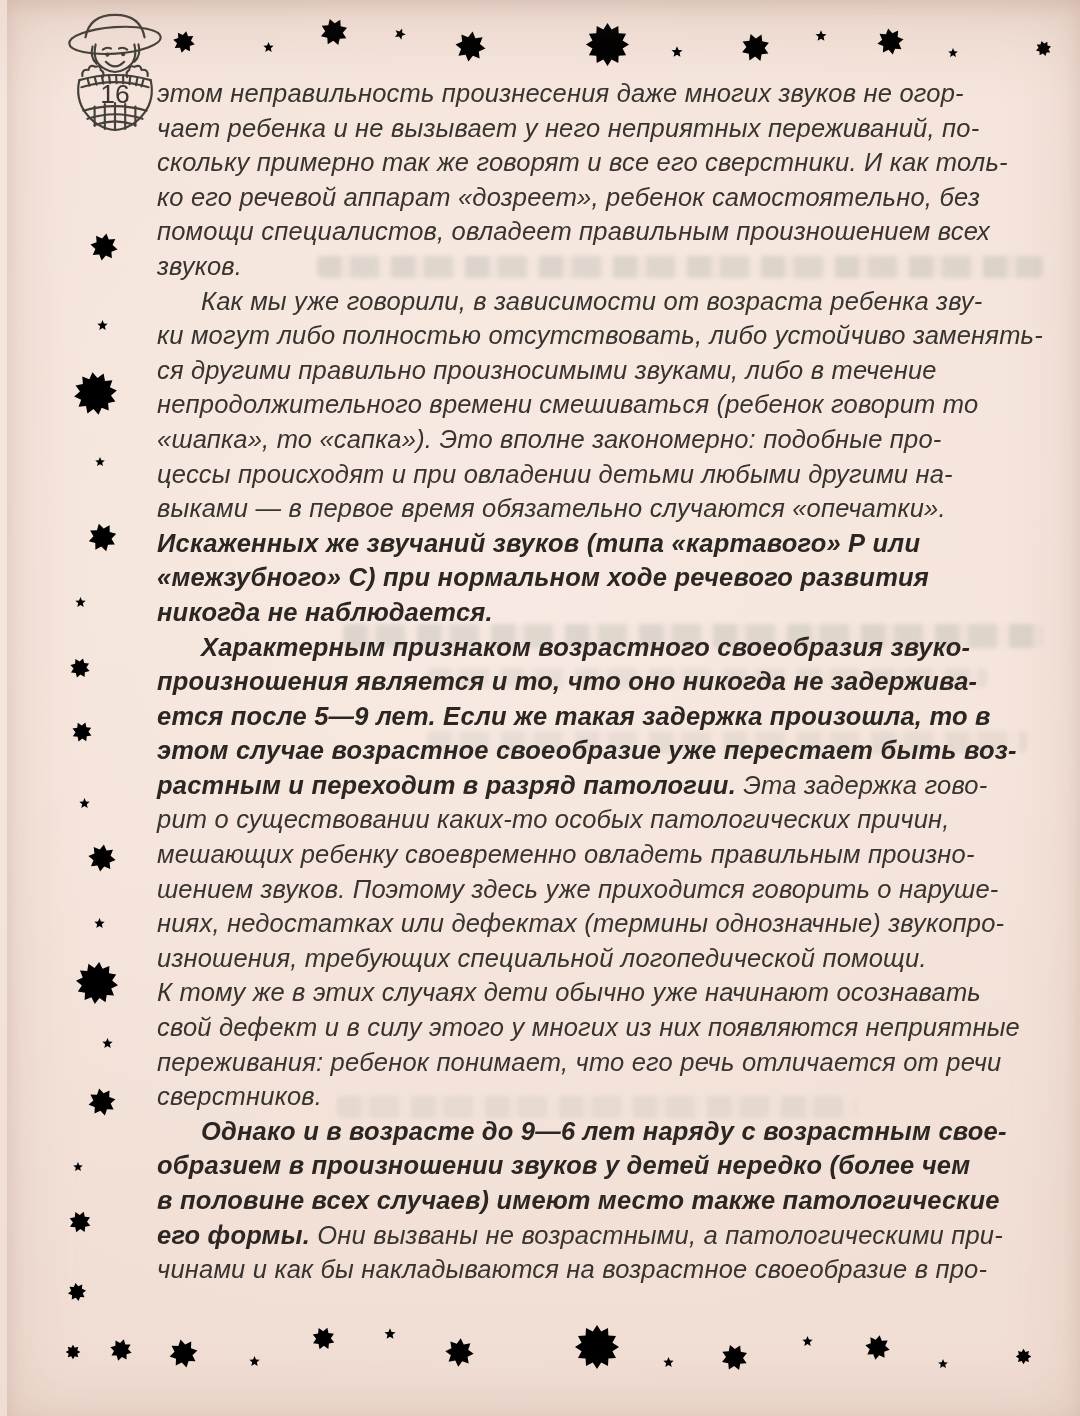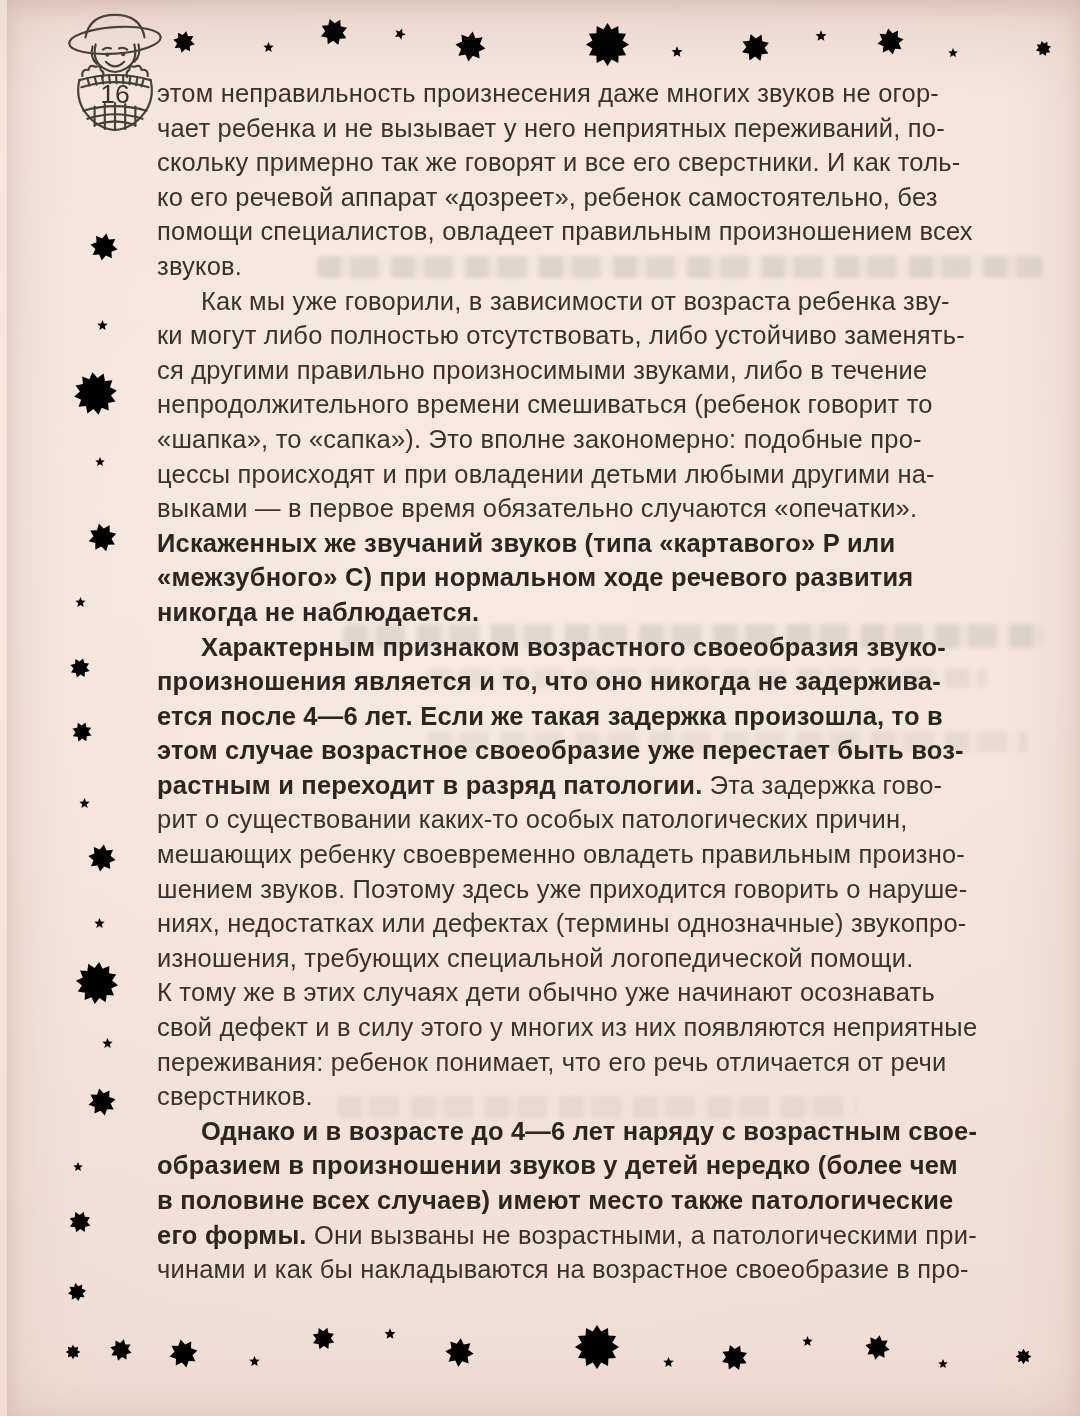--- a/index.html
+++ b/index.html
@@ -15,21 +15,21 @@
     content:"";position:absolute;inset:0;pointer-events:none;
     box-shadow:inset 0 0 70px rgba(170,125,105,0.22), inset 0 6px 18px rgba(150,110,95,0.18);
   }
   #text-block{
     position:absolute;left:150px;top:76px;width:896px;
     font-size:25.5px;line-height:34.6px;letter-spacing:0.2px;
     color:#38332e;
   }
   .para{margin:0;text-indent:44px;white-space:pre-line;}
   .para.no-indent{text-indent:0;}
-  .run{font-weight:400;}
+  .run{font-weight:400;font-style:italic;}
   .run.bold{font-weight:700;color:#2b2622;}
   .deco{position:absolute;pointer-events:none;}
   #illustration{position:absolute;left:54px;top:10px;width:108px;height:128px;}
   #illustration path,#illustration ellipse{fill:none;stroke:#44403a;stroke-width:2.1;stroke-linecap:round;stroke-linejoin:round;}
   #illustration .fill{fill:#44403a;stroke:none;}
   #page-number-text{
     font-family:"Liberation Sans","DejaVu Sans",sans-serif;
     font-size:26px;fill:#3a3530;stroke:none;
   }
   .ghost{
@@ -258,32 +258,32 @@
 ся другими правильно произносимыми звуками, либо в течение
 непродолжительного времени смешиваться (ребенок говорит то
 «шапка», то «сапка»). Это вполне закономерно: подобные про-
 цессы происходят и при овладении детьми любыми другими на-
 выками — в первое время обязательно случаются «опечатки».
 </span><span class="run bold">Искаженных же звучаний звуков (типа «картавого» Р или
 «межзубного» С) при нормальном ходе речевого развития
 никогда не наблюдается.</span></p>
       <p class="para"><span class="run bold">Характерным признаком возрастного своеобразия звуко-
 произношения является и то, что оно никогда не задержива-
-ется после 4—6 лет. Если же такая задержка произошла, то в
+ется после 5—9 лет. Если же такая задержка произошла, то в
 этом случае возрастное своеобразие уже перестает быть воз-
 растным и переходит в разряд патологии.</span><span class="run"> Эта задержка гово-
 рит о существовании каких-то особых патологических причин,
 мешающих ребенку своевременно овладеть правильным произно-
 шением звуков. Поэтому здесь уже приходится говорить о наруше-
 ниях, недостатках или дефектах (термины однозначные) звукопро-
 изношения, требующих специальной логопедической помощи.
 К тому же в этих случаях дети обычно уже начинают осознавать
 свой дефект и в силу этого у многих из них появляются неприятные
 переживания: ребенок понимает, что его речь отличается от речи
 сверстников.</span></p>
-      <p class="para"><span class="run bold">Однако и в возрасте до 4—6 лет наряду с возрастным свое-
+      <p class="para"><span class="run bold">Однако и в возрасте до 9—6 лет наряду с возрастным свое-
 образием в произношении звуков у детей нередко (более чем
 в половине всех случаев) имеют место также патологические
 его формы.</span><span class="run"> Они вызваны не возрастными, а патологическими при-
 чинами и как бы накладываются на возрастное своеобразие в про-</span></p>
     </div>
 
 </div>
 
 </body></html>

